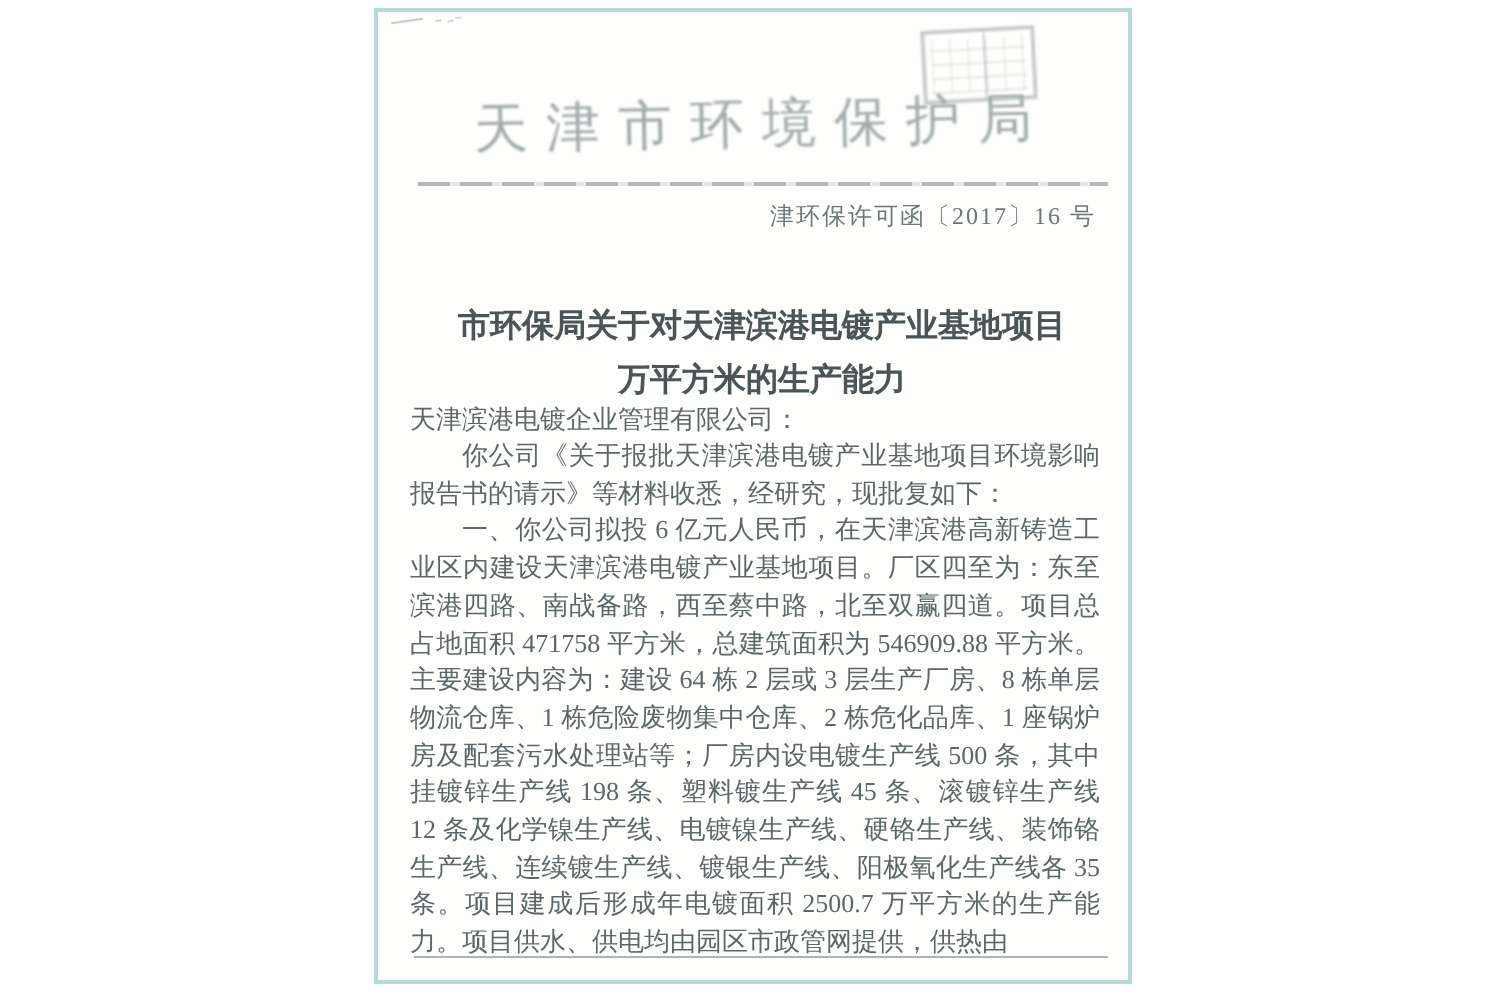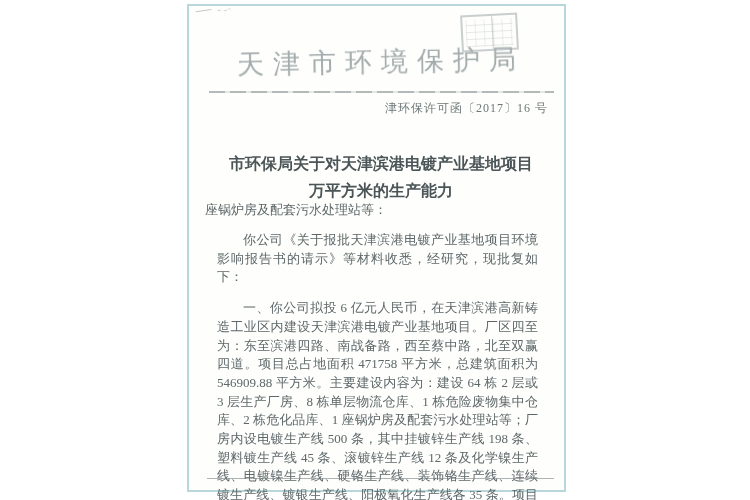--- a/index.html
+++ b/index.html
@@ -82,21 +82,21 @@
     font-size:13px;color:var(--ink,#5d6769);
     filter:blur(.2px);
   }
   .body-text{
     position:absolute;top:213px;left:16px;right:14px;
     font-size:13px;line-height:18.7px;
     text-align:justify;text-justify:inter-ideograph;
     color:var(--ink,#5d6769);
     filter:blur(.2px);
   }
-  .body-text p{margin:12px;text-indent:2em;}
+  .body-text p{margin:0;text-indent:2em;}
   .footer-rule{
     position:absolute;left:18px;right:10px;bottom:11px;height:1px;
     background:rgba(108,118,120,.55);
   }
 </style>
 </head>
 <body style="--frame: #b7d7db; --paper: #fefefc; --ink: #5d6769; --title-ink: #4b5557; --faded: #a3acad;">
 
 <div class="scan-page">
 
@@ -111,21 +111,21 @@
 
   <div class="header-rule"></div>
 
   <div class="doc-number">津环保许可函〔2017〕16 号</div>
 
   <div class="doc-title">
     <div>市环保局关于对天津滨港电镀产业基地项目</div>
     <div>万平方米的生产能力</div>
   </div>
 
-  <div class="salutation">座锅炉房及配套污水处理站等：</div>
+  <div class="salutation">天津滨港电镀企业管理有限公司：</div>
 
   <div class="body-text">
     <p>你公司《关于报批天津滨港电镀产业基地项目环境影响报告书的请示》等材料收悉，经研究，现批复如下：</p>
     <p>一、你公司拟投 6 亿元人民币，在天津滨港高新铸造工业区内建设天津滨港电镀产业基地项目。厂区四至为：东至滨港四路、南战备路，西至蔡中路，北至双赢四道。项目总占地面积 471758 平方米，总建筑面积为 546909.88 平方米。主要建设内容为：建设 64 栋 2 层或 3 层生产厂房、8 栋单层物流仓库、1 栋危险废物集中仓库、2 栋危化品库、1 座锅炉房及配套污水处理站等；厂房内设电镀生产线 500 条，其中挂镀锌生产线 198 条、塑料镀生产线 45 条、滚镀锌生产线 12 条及化学镍生产线、电镀镍生产线、硬铬生产线、装饰铬生产线、连续镀生产线、镀银生产线、阳极氧化生产线各 35 条。项目建成后形成年电镀面积 2500.7 万平方米的生产能力。项目供水、供电均由园区市政管网提供，供热由</p>
   </div>
 
   <div class="footer-rule"></div>
 
 </div>
 

